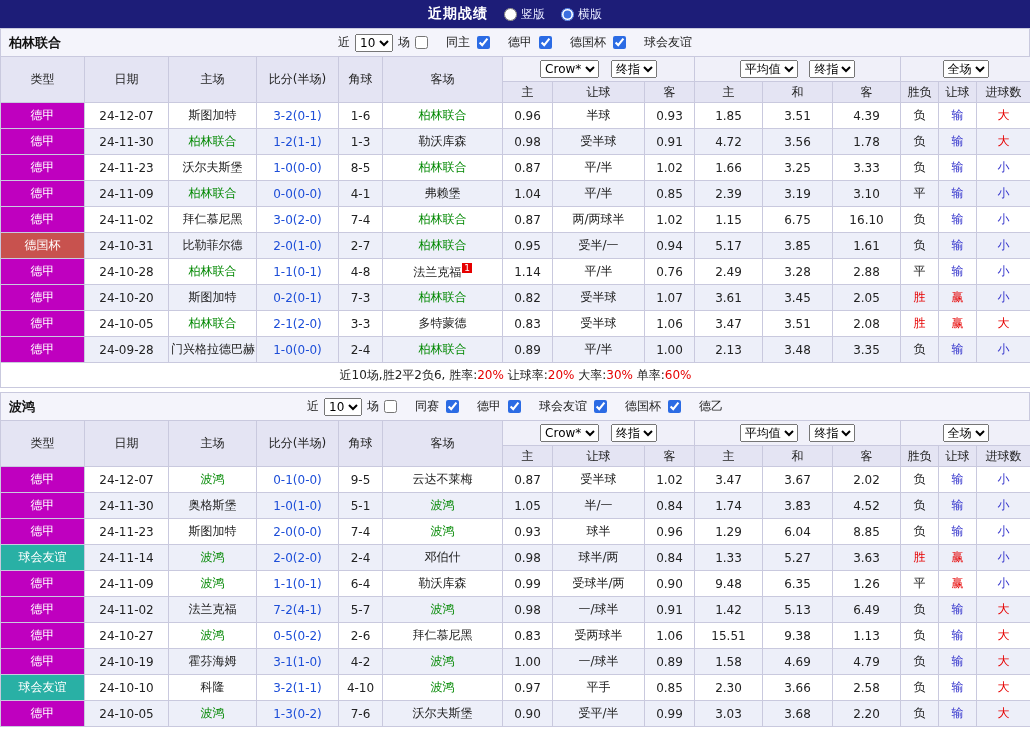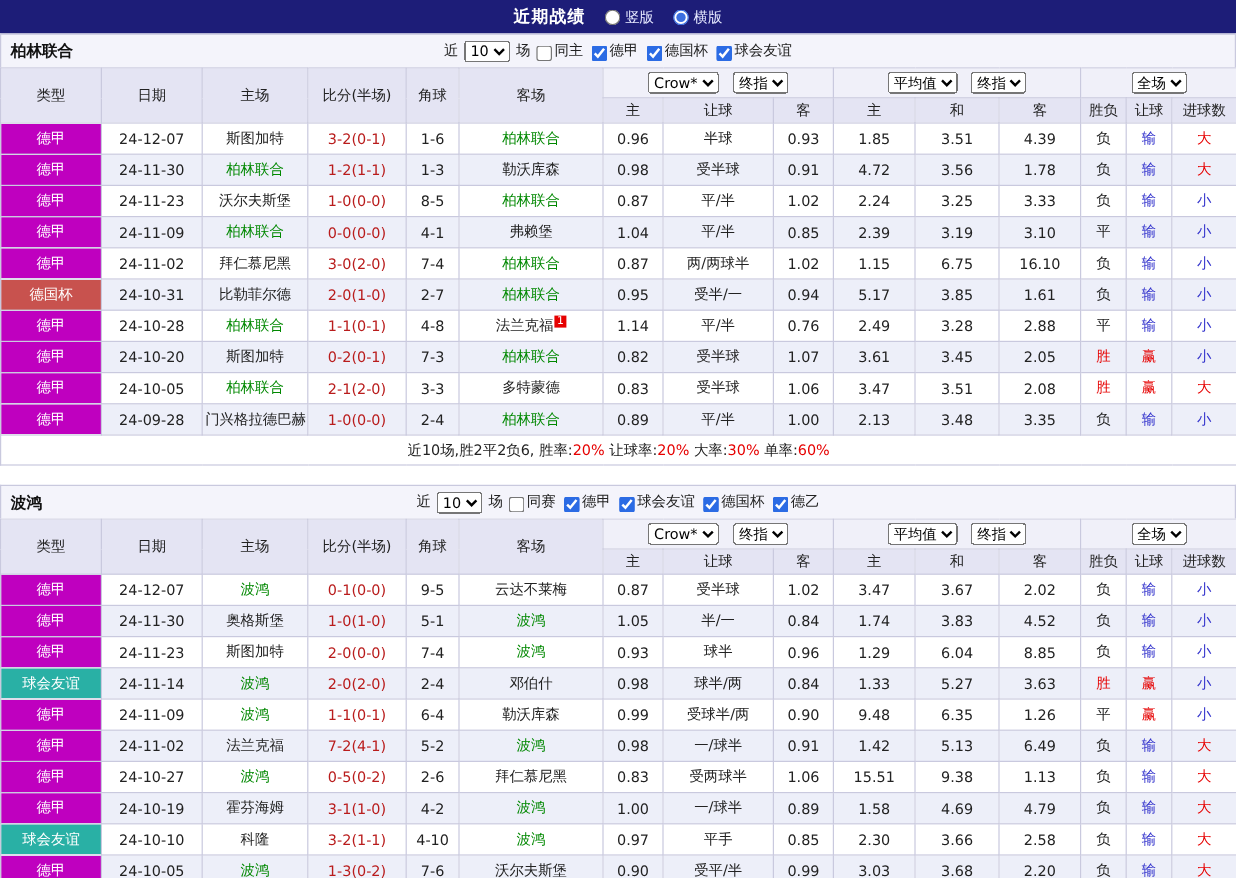--- a/index.html
+++ b/index.html
@@ -1,38 +1,38 @@
 <!DOCTYPE html>
 <html><head>
 <meta charset="utf-8">
 <style>
   html,body{margin:0;padding:0}
   body{width:1030px;background:#fff;font-family:"DejaVu Sans","Liberation Sans",sans-serif;font-size:12px;color:#222}
   .topbar{height:28px;background:#1d1d78;display:flex;align-items:center;justify-content:center;gap:16px}
   .topbar .title{color:#fff;font-weight:bold;font-size:14px;letter-spacing:1px}
   .topbar label{color:#e6e9ff;display:inline-flex;align-items:center;gap:4px;font-size:12px;cursor:pointer}
   .topbar input{margin:0;accent-color:#3b6fe0}
-  section.team-block{margin:0 0 16px 0}
+  section.team-block{margin:0 0 4px 0}
   .filter-row{position:relative;height:27px;background:#f4f4fb;border:1px solid #c9c9de;border-bottom:none;display:flex;align-items:center}
   .team-name{position:absolute;left:8px;font-weight:bold;font-size:13px;color:#111}
   .filters{margin:0 auto;display:flex;align-items:center;gap:5px}
   .filters select,.dd select{font-size:12px;font-family:"DejaVu Sans","Liberation Sans",sans-serif}
   .cbs{display:inline-flex;gap:7px;align-items:center}
-  .cbs label{display:inline-flex;align-items:flex-end;gap:2px;cursor:pointer}
+  .cbs label{display:inline-flex;align-items:center;gap:18px;cursor:pointer}
   .cbs input{margin:0;accent-color:#2b6be4}
   table{width:1030px;border-collapse:collapse;table-layout:fixed}
   th,td{border:1px solid #c9c9de;text-align:center;white-space:nowrap;overflow:hidden;font-weight:normal;padding:0 2px}
   thead th{background:#e4e4f3;height:20px;font-size:12px;color:#222}
   tr.drop-row td{background:#f0f0f9;height:24px}
   tr.drop-row select{margin:0 4px}
   tbody td{height:25px;background:#fff;font-size:12px}
   tbody tr:nth-child(even) td{background:#edeff9}
   td.type{color:#fff}
   td.focal{color:#008800}
-  td.score{color:#b91c1c}
+  td.score{color:#1d4ed8}
   .red{color:#e60000}
   .blue{color:#3333cc}
   .dark{color:#222}
   tfoot td{height:24px;background:#fff;font-size:12px}
   sup.note{background:#e60000;color:#fff;font-size:9px;padding:0 2px;margin-left:1px}
 </style>
 </head>
 <body>
 
 <div class="topbar">
@@ -162,21 +162,21 @@
         <tr>
           <td class="type" style="background: rgb(191, 0, 191);">德甲</td>
           <td>24-11-23</td>
           <td>沃尔夫斯堡</td>
           <td class="score">1-0(0-0)</td>
           <td>8-5</td>
           <td class="focal">柏林联合</td>
           <td>0.87</td>
           <td>平/半</td>
           <td>1.02</td>
-          <td>2.24</td>
+          <td>1.66</td>
           <td>3.25</td>
           <td>3.33</td>
           <td class="dark">负</td>
           <td class="blue">输</td>
           <td class="blue">小</td>
         </tr>
         <tr>
           <td class="type" style="background: rgb(191, 0, 191);">德甲</td>
           <td>24-11-09</td>
           <td class="focal">柏林联合</td>
@@ -469,21 +469,21 @@
           <td>1.26</td>
           <td class="dark">平</td>
           <td class="red">赢</td>
           <td class="blue">小</td>
         </tr>
         <tr>
           <td class="type" style="background: rgb(191, 0, 191);">德甲</td>
           <td>24-11-02</td>
           <td>法兰克福</td>
           <td class="score">7-2(4-1)</td>
-          <td>5-2</td>
+          <td>5-7</td>
           <td class="focal">波鸿</td>
           <td>0.98</td>
           <td>一/球半</td>
           <td>0.91</td>
           <td>1.42</td>
           <td>5.13</td>
           <td>6.49</td>
           <td class="dark">负</td>
           <td class="blue">输</td>
           <td class="red">大</td>

